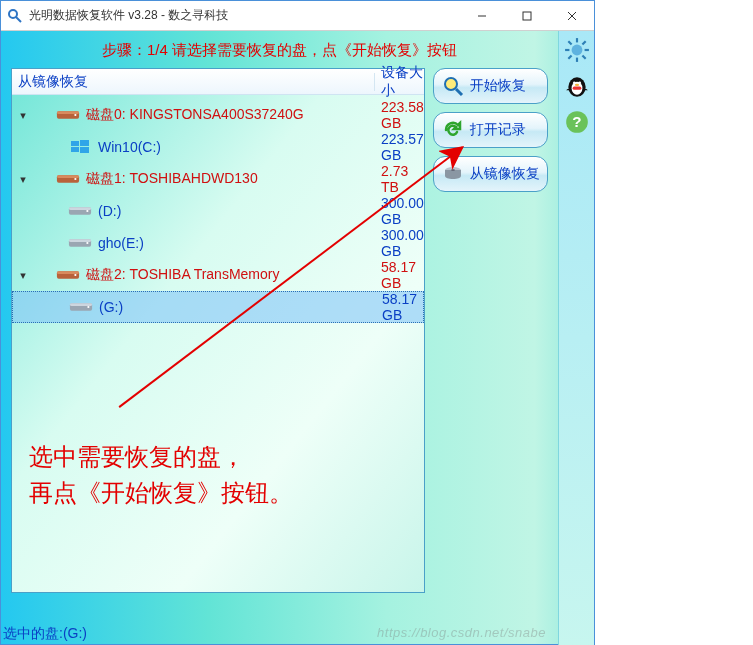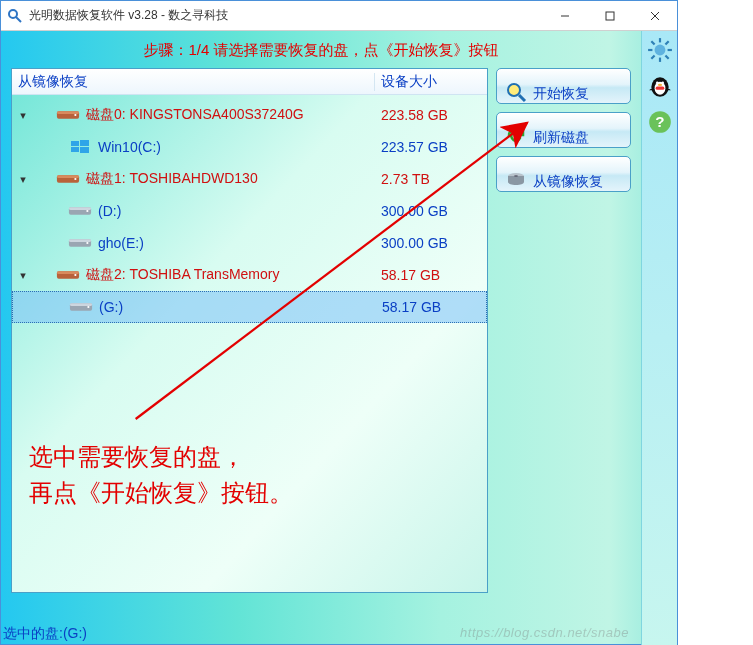--- a/index.html
+++ b/index.html
@@ -4,21 +4,21 @@
 <style>
   * { box-sizing: border-box; }
   body {
     margin: 0;
     font-family: "Microsoft YaHei", "SimSun", sans-serif;
     font-size: 13px;
     background: #ffffff;
     overflow: hidden;
   }
   .window {
-    width: 678px;
+    width: 595px;
     height: 645px;
     border: 1px solid #4a90d9;
     position: relative;
     background: linear-gradient(to right, #24c8f0 0%, #62e4d6 35%, #a5f2e0 65%, #c0f5e5 90%, #8de8dc 100%);
   }
   
   .titlebar {
     height: 30px;
     background: #ffffff;
     display: flex;
@@ -132,24 +132,24 @@
   
   .btn-col {
     width: 135px;
     display: flex;
     flex-direction: column;
     gap: 8px;
   }
   .gm-btn {
     height: 36px;
     border: 1px solid #4aa0c8;
-    border-radius: 5px;
+    border-radius: 12px;
     background: linear-gradient(to bottom, #ffffff, #e4f4fb 45%, #c6e9f5 55%, #e4f4fb);
     display: flex;
-    align-items: flex-end;
+    align-items: center;
     padding-left: 8px;
     color: #0a3fc4;
     font-size: 14px;
     gap: 6px;
     box-shadow: 0 1px 0 rgba(255,255,255,.6) inset;
   }
   .gm-btn .bicon {
     width: 22px; height: 22px; display:flex;align-items:center;justify-content:center;
   }
 
@@ -375,21 +375,21 @@
               </svg>
           </span>
           <span>开始恢复</span>
         </div>
         <div class="gm-btn">
           <span class="bicon">
             <svg viewBox="0 0 22 22">
                 <path d="M4 11a7 7 0 0 1 12-5l2-2v6h-6l2-2a4.5 4.5 0 1 0 1 5" fill="none" stroke="#2ea52e" stroke-width="2.5" stroke-linecap="round"></path>
               </svg>
           </span>
-          <span>刷新磁盘</span>
+          <span>打开记录</span>
         </div>
         <div class="gm-btn">
           <span class="bicon">
             <svg viewBox="0 0 22 22">
                 <ellipse cx="11" cy="7" rx="8" ry="3" fill="#b8c3cc"></ellipse>
                 <path d="M3 7v6c0 1.7 3.6 3 8 3s8-1.3 8-3V7" fill="#8a97a3"></path>
                 <ellipse cx="11" cy="7" rx="2" ry=".8" fill="#556"></ellipse>
               </svg>
           </span>
           <span>从镜像恢复</span>

